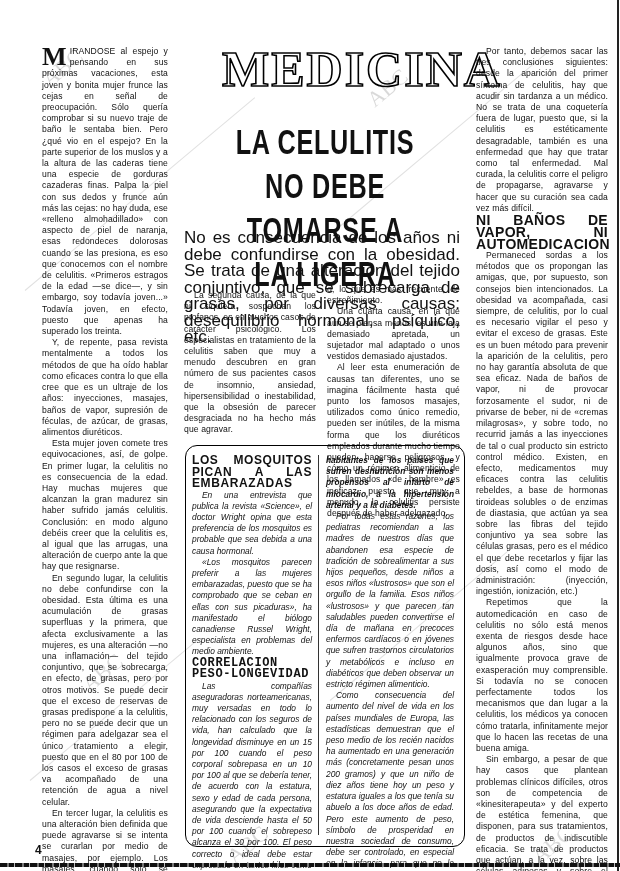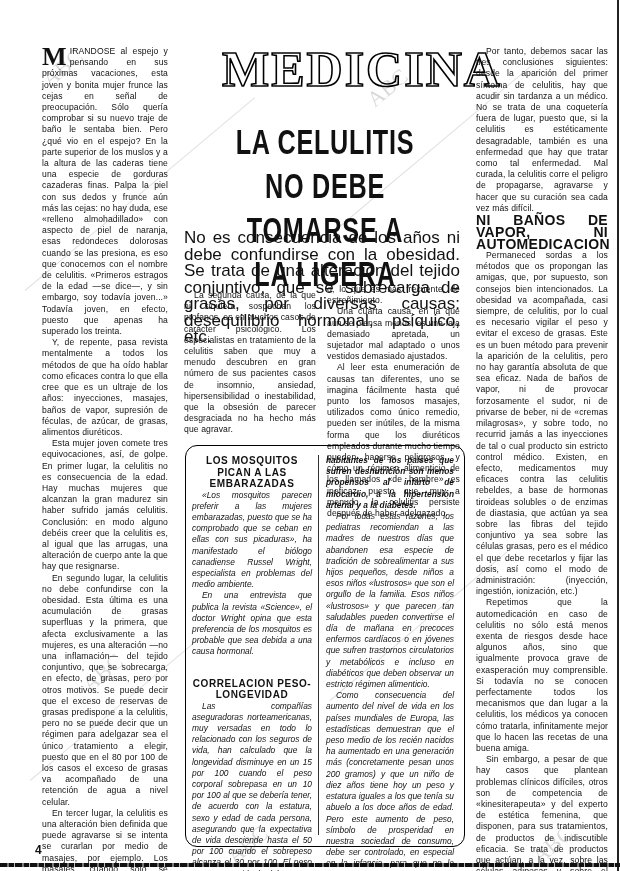--- a/index.html
+++ b/index.html
@@ -10,21 +10,21 @@
   .dropcap{float:left;font-family:"Liberation Serif",serif;font-size:26px;line-height:20px;font-weight:bold;margin:1px 3px 0 0;}
   .subhead{font-weight:bold;font-size:14px;line-height:12px;margin:18px 0 12px 0;letter-spacing:0.3px;text-indent:0 !important;}
   .section-title{position:absolute;left:222px;top:42px;width:240px;text-align:center;font-family:"Liberation Serif",serif;font-weight:bold;font-size:50px;line-height:54px;letter-spacing:2px;color:#fff;-webkit-text-stroke:1.6px #000;text-shadow:0 0 0 #000;}
   .headline{position:absolute;left:190px;top:120px;width:270px;text-align:center;font-family:"Liberation Sans",sans-serif;font-weight:bold;font-size:35px;line-height:44px;transform:scaleX(0.72);transform-origin:center top;letter-spacing:1px;}
   .standfirst{position:absolute;left:184px;top:230px;width:276px;font-size:17px;line-height:16.5px;text-align:justify;}
   .box{position:absolute;left:185px;top:445px;width:278px;height:400px;border:1.3px solid #000;border-radius:12px;}
   .box-divider{position:absolute;left:318px;top:455px;width:0;height:380px;border-left:1px solid #333;}
   .box-col{position:absolute;font-size:8.4px;line-height:11.2px;font-style:italic;text-align:justify;}
   .box-col p{margin:0;text-indent:10px;}
   .box-col p.noind{text-indent:0;font-weight:bold;}
-  .box-head{font-style:normal;font-weight:bold;text-align:center;font-size:10px;line-height:11.5px;letter-spacing:0.6px;margin:0 0 10px 0;text-indent:0 !important;}
+  .box-head{font-style:normal;font-weight:bold;font-size:12px;line-height:11.5px;letter-spacing:0.6px;margin:0 0 10px 0;text-indent:0 !important;}
   .page-number{position:absolute;left:35px;top:843px;font-weight:bold;font-size:12px;}
   .bottom-rule{position:absolute;left:0;top:863px;width:620px;height:4px;background:repeating-linear-gradient(90deg,#111 0 7px,#777 7px 9px,#111 9px 14px,#bbb 14px 15px);}
   .right-rule{position:absolute;left:617px;top:0;width:2px;height:871px;background:#222;}
   .watermark{position:absolute;font-family:"Liberation Serif",serif;font-size:22px;color:rgba(0,0,0,0.15);transform:rotate(-40deg);pointer-events:none;}
   .wm-line{position:absolute;height:1px;background:rgba(0,0,0,0.12);transform-origin:left center;}
 </style>
 </head>
 <body>
 
 <div class="right-rule"></div>
@@ -52,23 +52,23 @@
 <div class="col" style="left:327px;top:284px;width:133px;">
   <p class="noind">o, lo que es más frecuente, de estreñimiento.</p>
   <p>Una cuarta causa, en la que aún se piensa menos, es una faja demasiado apretada, un sujetador mal adaptado o unos vestidos demasiado ajustados.</p>
   <p>Al leer esta enumeración de causas tan diferentes, uno se imagina fácilmente hasta qué punto los famosos masajes, utilizados como único remedio, pueden ser inútiles, de la misma forma que los diuréticos empleados durante mucho tiempo pueden hacerse peligrosos, y cómo un régimen alimenticio de los llamados «de hambre» es ineficaz, puesto que, muy a menudo, la celulitis persiste después de haber adelgazado.</p>
 </div>
 
 <div class="box"></div>
 <div class="box-divider"></div>
 <div class="box-col" style="left:192px;top:455px;width:120px;">
   <p class="box-head">LOS MOSQUITOS PICAN A LAS EMBARAZADAS</p>
+  <p>En una entrevista que publica la revista «Science», el doctor Wright opina que esta preferencia de los mosquitos es probable que sea debida a una causa hormonal.</p>
   <p>«Los mosquitos parecen preferir a las mujeres embarazadas, puesto que se ha comprobado que se ceban en ellas con sus picaduras», ha manifestado el biólogo canadiense Russel Wright, especialista en problemas del medio ambiente.</p>
-  <p>En una entrevista que publica la revista «Science», el doctor Wright opina que esta preferencia de los mosquitos es probable que sea debida a una causa hormonal.</p>
-  <p class="box-head" style="margin-top:20px;">CORRELACION PESO-LONGEVIDAD</p>
+  <p class="box-head" style="margin-top:0;font-family:Liberation Mono, monospace;">CORRELACION PESO-LONGEVIDAD</p>
   <p>Las compañías aseguradoras norteamericanas, muy versadas en todo lo relacionado con los seguros de vida, han calculado que la longevidad disminuye en un 15 por 100 cuando el peso corporal sobrepasa en un 10 por 100 al que se debería tener, de acuerdo con la estatura, sexo y edad de cada persona, asegurando que la expectativa de vida desciende hasta el 50 por 100 cuando el sobrepeso alcanza el 30 por 100. El peso correcto o ideal debe estar expresado en tantos kilos como centímetros que sobre pasa el metro, descontando un décimo.</p>
 
 </div>
 <div class="box-col" style="left:326px;top:455px;width:128px;">
   <p class="noind">habitantes de los países que sufren desnutrición son menos propensos al infarto de miocardio, a la hipertensión arterial y a la diabetes.</p>
   <p>Por todas estas razones, los pediatras recomiendan a las madres de nuestros días que abandonen esa especie de tradición de sobrealimentar a sus hijos pequeños, desde niños a esos niños «lustrosos» que son el orgullo de la familia. Esos niños «lustrosos» y que parecen tan saludables pueden convertirse el día de mañana en precoces enfermos cardíacos o en jóvenes que sufren trastornos circulatorios y metabólicos e incluso en diabéticos que deben observar un estricto régimen alimenticio.</p>
   <p>Como consecuencia del aumento del nivel de vida en los países mundiales de Europa, las estadísticas demuestran que el peso medio de los recién nacidos ha aumentado en una generación más (concretamente pesan unos 200 gramos) y que un niño de diez años tiene hoy un peso y estatura iguales a los que tenía su abuelo a los doce años de edad. Pero este aumento de peso, símbolo de prosperidad en nuestra sociedad de consumo, debe ser controlado, en especial en la infancia, para que no le ocurra lo que a los «niños gordos» anunciados por el niño de la infancia.</p>
 </div>
 
 <div class="col" style="left:476px;top:46px;width:132px;">

